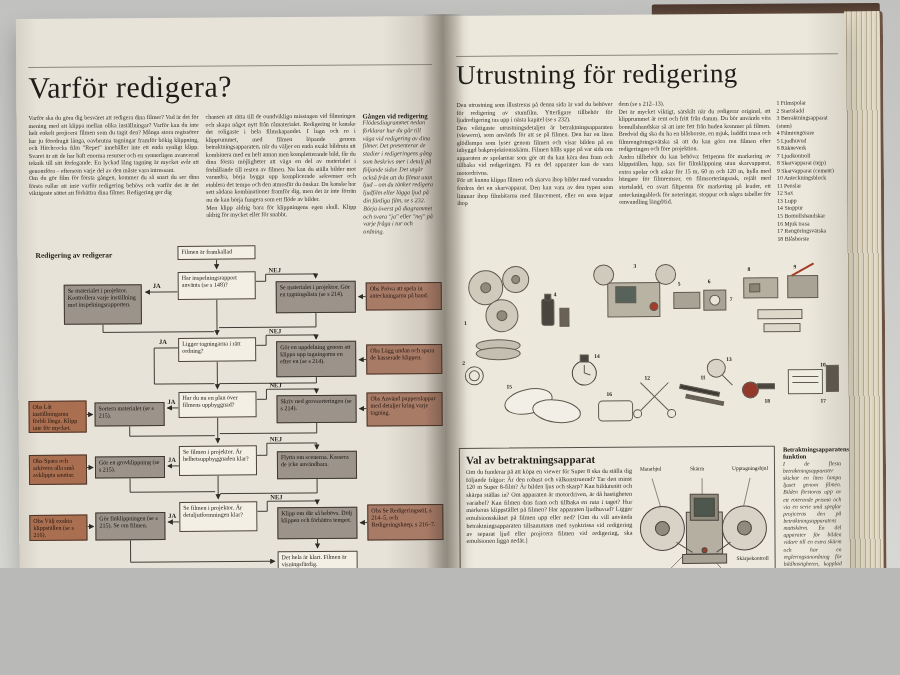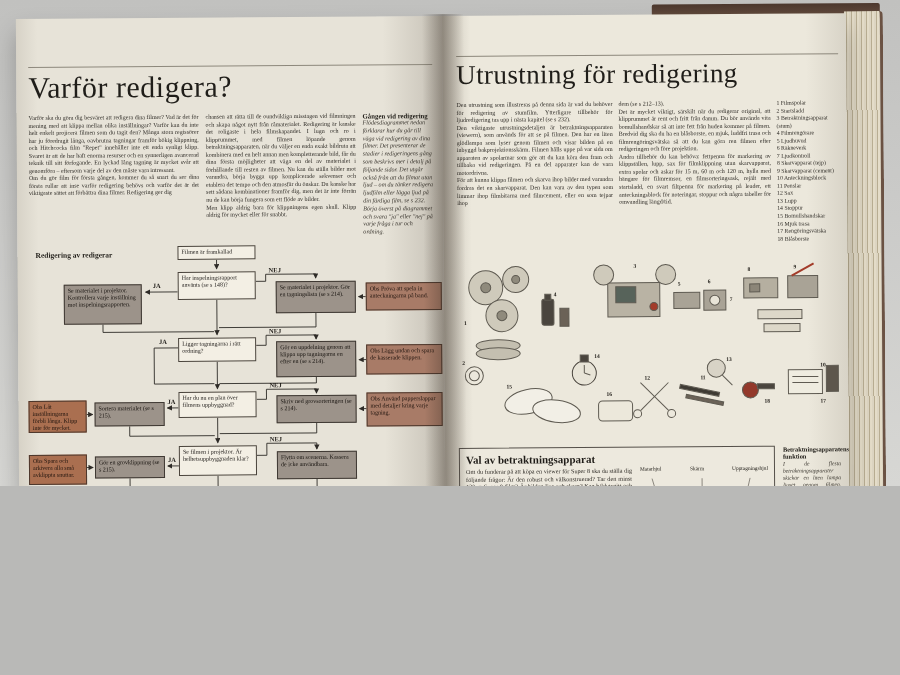--- a/index.html
+++ b/index.html
@@ -1,16 +1,16 @@
 <!DOCTYPE html>
 <html><head>
 <meta charset="utf-8">
 <style>
   html,body{margin:0;padding:0;background:#b9b9b7;}
-  .stage{position:relative;width:900px;height:486px;overflow:hidden;
+  .stage{position:relative;width:900px;height:568px;overflow:hidden;
     background:linear-gradient(180deg,#c1c1bf 0%,#cacac8 40%,#d7d7d4 100%);
     font-family:"Liberation Serif",serif;}
   .book{position:absolute;left:18px;top:6px;width:864px;height:640px;transform:rotate(-0.4deg);}
   .cover-top{position:absolute;top:0;left:636px;width:228px;height:16px;background:linear-gradient(180deg,#4c382e,#6b5243);border-radius:2px;}
   .edge-right{position:absolute;top:8px;left:828px;width:36px;height:606px;
     background:repeating-linear-gradient(90deg,#ddd5c2 0 2px,#b8ad92 2px 3px,#e4dcc8 3px 5px);
     border-right:3px solid #6b5243;border-radius:0 4px 14px 2px;}
   .edge-bottom{position:absolute;left:4px;top:608px;width:848px;height:15px;
     background:linear-gradient(180deg,#cbb990,#9c8a5f);border-radius:0 0 10px 8px;
     box-shadow:0 10px 18px rgba(0,0,0,.30);}

